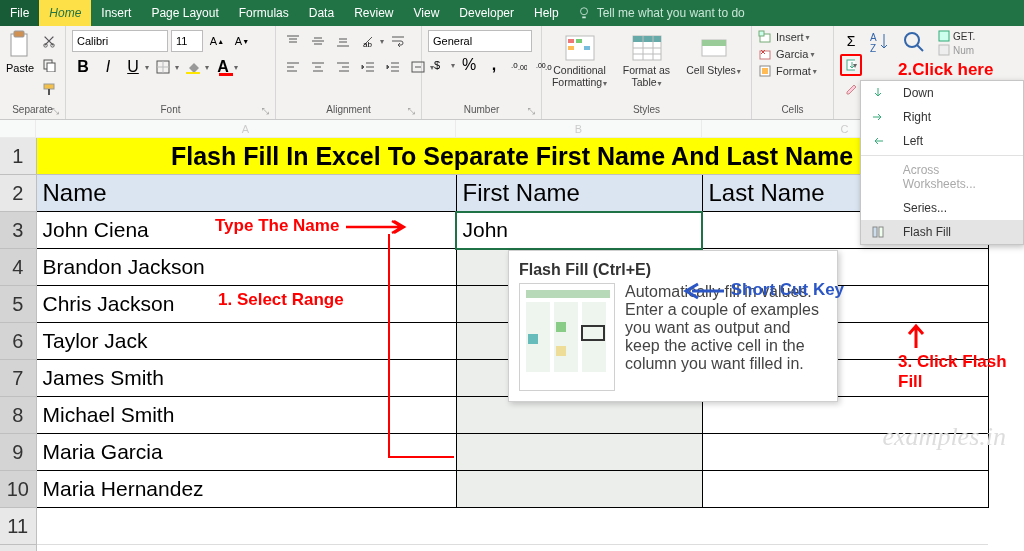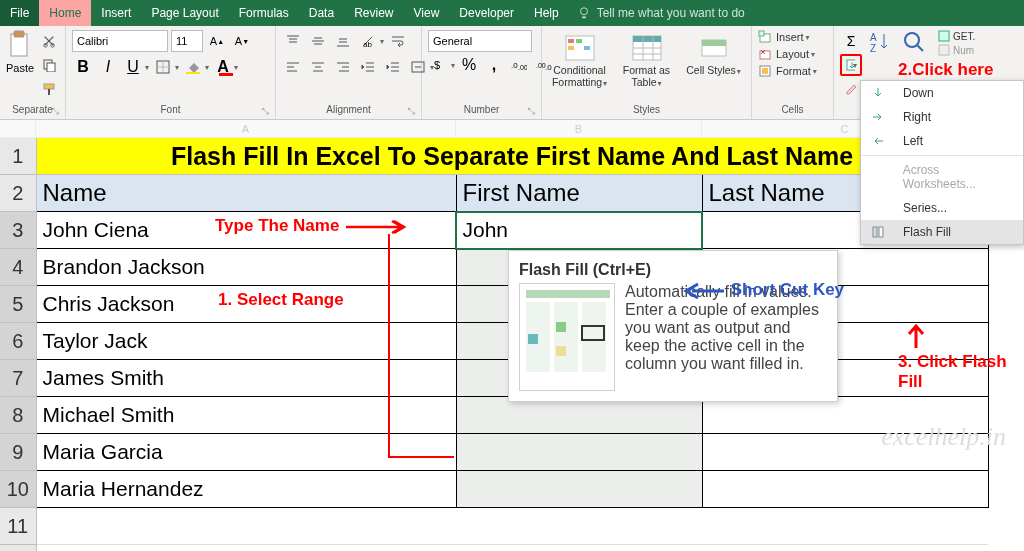--- a/index.html
+++ b/index.html
@@ -2,21 +2,21 @@
 <html><head>
 <meta charset="utf-8">
 <style>
 * { box-sizing: border-box; margin: 0; padding: 0; font-family: "Segoe UI", Tahoma, sans-serif; }
 body { width: 1024px; height: 551px; background: #fff; overflow: hidden; position: relative; }
 
 
 .tabs { background: #217346; display: flex; align-items: center; height: 26px; color: #fff; font-size: 12px; }
 .tabs .tab { padding: 0 10px; height: 26px; line-height: 26px; cursor: pointer; }
 .tabs .tab.file { background: #185c37; }
-.tabs .tab.active { background: #fca5a5; color: #217346; }
+.tabs .tab.active { background: #fde047; color: #217346; font-style: italic; }
 .tabs .tell { display: flex; align-items: center; gap: 6px; margin-left: 8px; color: #c9e6d7; }
 .tabs .tell svg { width: 14px; height: 14px; }
 
 
 .ribbon { display: flex; height: 94px; border-bottom: 1px solid #c9c9c9; background: #f3f2f1; }
 .group { border-right: 1px solid #d7d7d7; padding: 4px 6px 2px 6px; display: flex; flex-direction: column; justify-content: space-between; }
 .group .label { text-align: center; font-size: 10px; color: #555; padding-bottom: 2px; position: relative; }
 .group .label .launcher { position: absolute; right: 0; bottom: 0; font-size: 9px; color: #888; }
 .controls { display: flex; gap: 4px; align-items: flex-start; flex: 1; }
 .iconbtn { display: inline-flex; align-items: center; justify-content: center; width: 22px; height: 22px; border-radius: 2px; }
@@ -304,21 +304,21 @@
             <rect x="1" y="1" width="5" height="5" fill="#cfe" stroke="#7a7"></rect>
           </svg>
           <span>Insert</span>
           <span class="drop">▾</span>
         </div>
       <div class="cells-row">
           <svg width="14" height="14">
             <rect x="2" y="4" width="10" height="8" fill="#fff" stroke="#c77"></rect>
             <path d="M3 3l4 4M7 3l-4 4" stroke="#c44"></path>
           </svg>
-          <span>Layout</span>
+          <span>Garcia</span>
           <span class="drop">▾</span>
         </div>
       <div class="cells-row">
           <svg width="14" height="14">
             <rect x="2" y="2" width="10" height="10" fill="#fff" stroke="#888"></rect>
             <rect x="4" y="4" width="6" height="6" fill="#fb5"></rect>
           </svg>
           <span>Format</span>
           <span class="drop">▾</span>
         </div>
@@ -529,13 +529,13 @@
 <div class="anno" style="top:320px;left:898px;width:110px;line-height:1.2">
   <svg width="24" height="30" style="display:block;margin:0 0 2px 6px">
       <path d="M12 28V8M5 14l7-8 7 8" stroke="red" stroke-width="3" fill="none"></path>
     </svg>
   <span>3. Click Flash Fill</span>
 </div>
 
 <div class="redline" style="left:388px;top:234px;width:2px;height:224px"></div>
 <div class="redline" style="left:388px;top:456px;width:66px;height:2px"></div>
 
-<div class="watermark">excelhelp.in</div>
+<div class="watermark">examples.in</div>
 
 </body></html>

